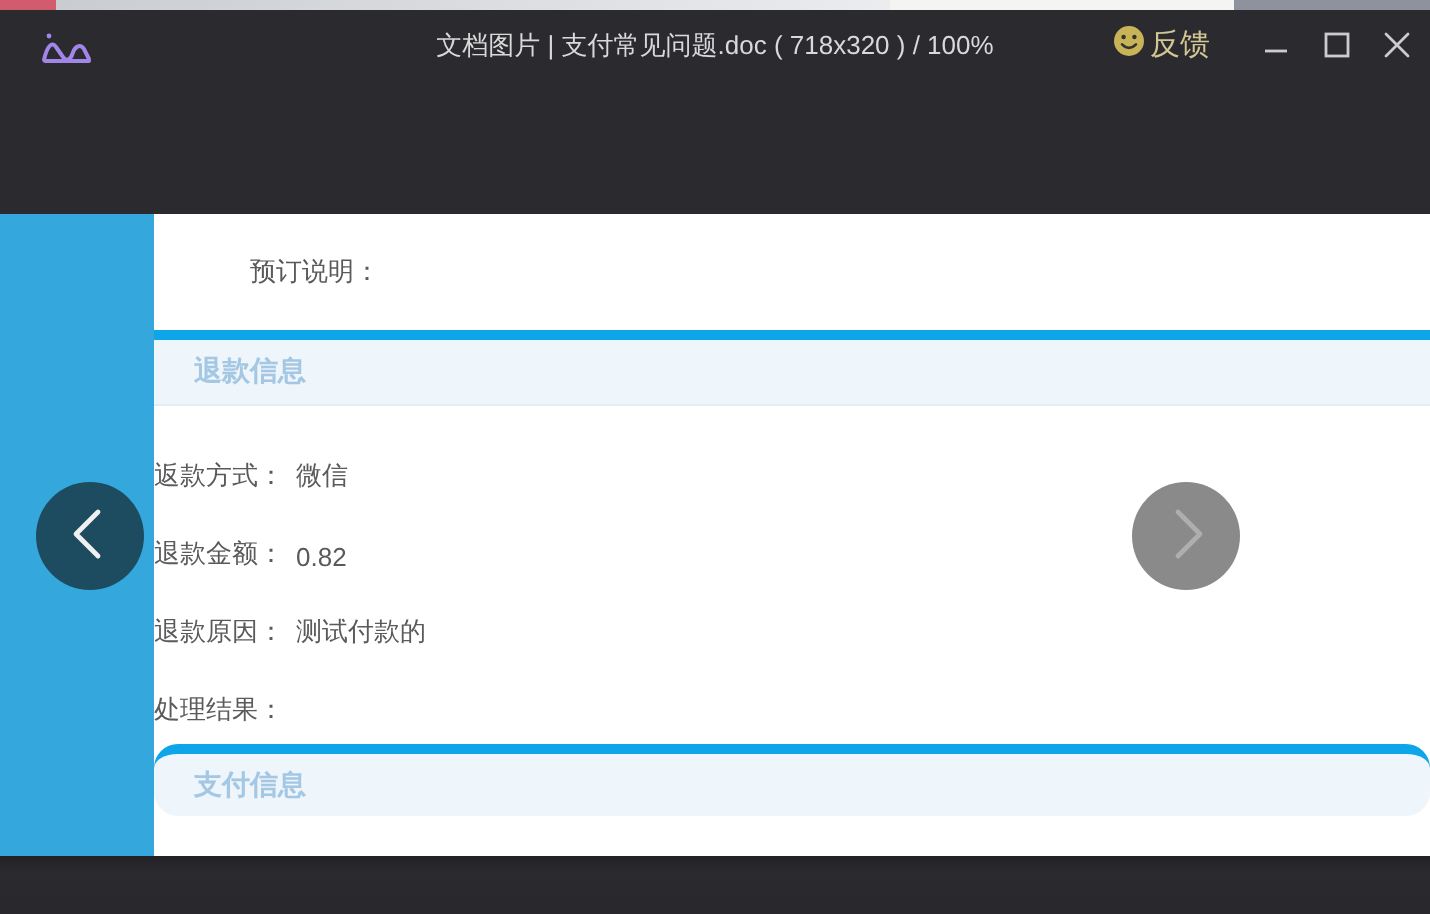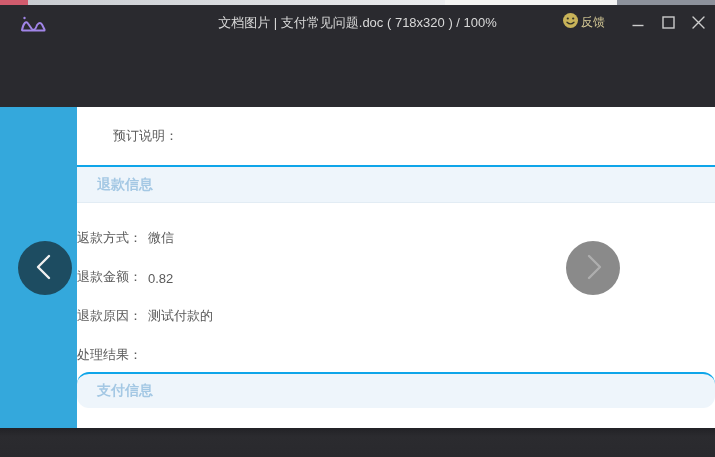--- a/index.html
+++ b/index.html
@@ -14,32 +14,32 @@
   .ts-b { width:172px; height:5px; background:#f4f4f3; }
   .ts-c { width:98px; height:5px; background:#8d929c; }
 
   
   .titlebar { position:absolute; top:5px; left:0; width:715px; height:35px; }
   .logo { position:absolute; left:20px; top:7px; width:26px; height:22px; }
   .title { position:absolute; left:0; top:0; width:715px; height:35px; line-height:35px;
            text-align:center; color:#d9d9d9; font-size:13px; }
   .controls { position:absolute; right:0; top:0; height:35px; display:flex; align-items:center; }
   .feedback { display:flex; align-items:center; gap:2px; cursor:pointer; margin-right:18px; }
-  .feedback-label { color:#d2c694; font-size:12px; }
+  .feedback-label { color:#d2c694; font-size:15px; }
   .winbtn { width:30px; height:35px; display:flex; align-items:center; justify-content:center; cursor:pointer; }
   .winbtn.close { margin-right:2px; }
 
   
   .viewer { position:absolute; top:107px; left:0; width:715px; height:321px; background:#ffffff; }
   .blue-strip { position:absolute; top:0; left:0; width:77px; height:321px; background:#34a8dc; }
   .page { position:absolute; top:0; left:77px; width:638px; height:321px; background:#ffffff; color:#5a5a5a; }
 
-  .intro { height:58px; display:flex; align-items:center; padding-left:36px; font-size:13px; }
+  .intro { height:58px; display:flex; align-items:center; padding-left:48px; font-size:13px; }
   .band { height:38px; display:flex; align-items:center; padding-left:20px;
-          background:#eef5fb; border-top:2px solid #0ea5e9; border-bottom:1px solid #e2ecf4;
+          background:#eef5fb; border-top:5px solid #0ea5e9; border-bottom:1px solid #e2ecf4;
           color:#a4c8e4; font-size:14px; font-weight:bold; }
   .band.pay { height:36px; border-bottom:none;border-radius:12px; }
   .rows { padding-top:5px; height:169px; }
   .row { height:39px; display:flex; align-items:flex-end; font-size:13px; }
   .row .lbl { color:#5a5a5a; }
   .row .val { color:#5a5a5a; margin-left:6px; }
 
   
   .nav { position:absolute; width:54px; height:54px; border-radius:50%; border:none;
          display:flex; align-items:center; justify-content:center; cursor:pointer; padding:0; }

